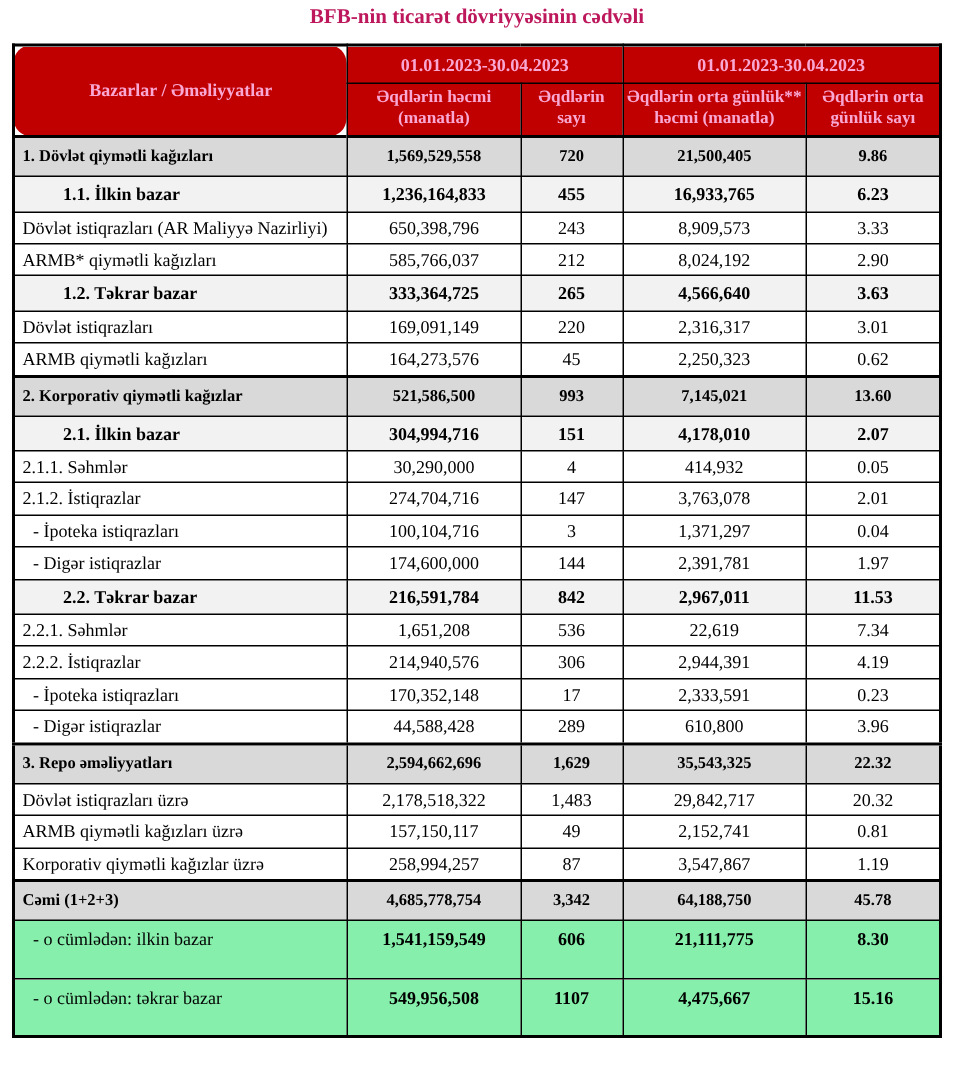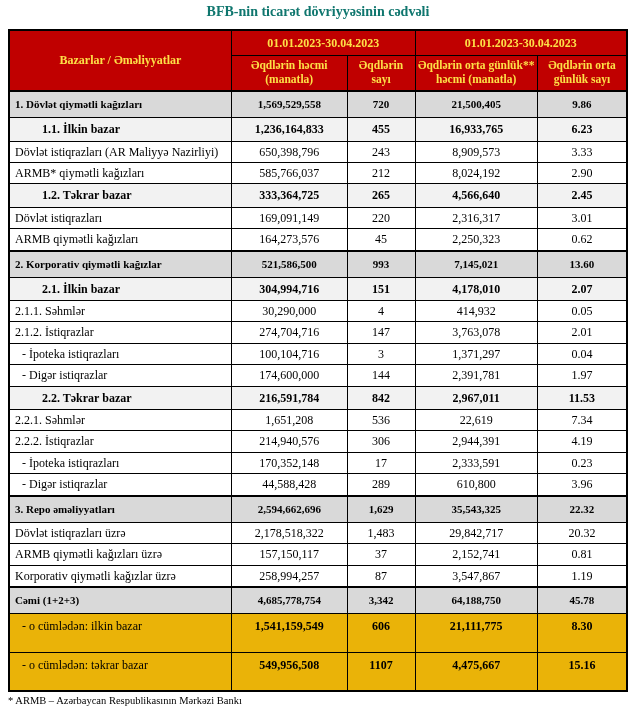--- a/index.html
+++ b/index.html
@@ -12,21 +12,21 @@
     position: relative;
     width: 636px;
     height: 728px;
     background: #ffffff;
     overflow: hidden;
   }
   .doc-title {
     text-align: center;
     font-weight: bold;
     font-size: 14px;
-    color: #0f766e;
+    color: #be185d;
     padding-top: 4px;
     margin: 0 0 9px 0;
   }
   table.turnover {
     border-collapse: collapse;
     table-layout: fixed;
     width: 620px;
     margin-left: 8px;
     border: 2px solid #000000;
   }
@@ -39,28 +39,28 @@
   th, td {
     border: 1px solid #000000;
     color: #000000;
     font-size: 12px;
     line-height: 1.2;
     padding: 3px 5px;
     overflow: hidden;
   }
   thead th {
     background: #c00000;
-    color: #fde047;
+    color: #f9a8d4;
     font-weight: bold;
     text-align: center;
     vertical-align: middle;
   }
   thead tr.hdr-period th { font-size: 12px; padding: 5px 2px; }
   thead tr.hdr-cols th   { font-size: 11.5px; padding: 3px 2px; border-bottom: 2px solid #000; margin-top: 48px; }
-  thead th.markets-head  { font-size: 12.5px; }
+  thead th.markets-head  { font-size: 12.5px; border-radius: 12px; }
 
   td.label-cell { text-align: left; }
   td.num-cell   { text-align: center; }
 
   tr.normal td  { background: #ffffff; font-weight: normal; }
   tr.dash td    { background: #ffffff; font-weight: normal; }
   tr.dash td.label-cell { padding-left: 12px; border-radius: 10px; }
 
   tr.subhead td {
     background: #f2f2f2;
@@ -72,21 +72,21 @@
 
   tr.section td {
     background: #d9d9d9;
     font-weight: bold;
     font-size: 11px;
     border-top: 2px solid #000;
     padding-top: 6px; padding-bottom: 6px;
   }
 
   tr.total-sub td {
-    background: #eab308;
+    background: #86efac;
     font-weight: bold;
     border-top: 1.5px solid #000;
     padding-top: 5px; padding-bottom: 18px;
   }
   tr.total-sub td.label-cell { font-weight: normal; padding-left: 12px; }
 
   .footnotes {
     margin: 2px 0 0 8px;
     font-size: 10.5px;
     line-height: 1.25;
@@ -149,21 +149,21 @@
           <td class="num-cell">585,766,037</td>
           <td class="num-cell">212</td>
           <td class="num-cell">8,024,192</td>
           <td class="num-cell">2.90</td>
         </tr>
         <tr class="subhead">
           <td class="label-cell">1.2. Təkrar bazar</td>
           <td class="num-cell">333,364,725</td>
           <td class="num-cell">265</td>
           <td class="num-cell">4,566,640</td>
-          <td class="num-cell">2.45</td>
+          <td class="num-cell">3.63</td>
         </tr>
         <tr class="normal">
           <td class="label-cell">Dövlət istiqrazları</td>
           <td class="num-cell">169,091,149</td>
           <td class="num-cell">220</td>
           <td class="num-cell">2,316,317</td>
           <td class="num-cell">3.01</td>
         </tr>
         <tr class="normal">
           <td class="label-cell">ARMB qiymətli kağızları</td>
@@ -259,21 +259,21 @@
         <tr class="normal">
           <td class="label-cell">Dövlət istiqrazları üzrə</td>
           <td class="num-cell">2,178,518,322</td>
           <td class="num-cell">1,483</td>
           <td class="num-cell">29,842,717</td>
           <td class="num-cell">20.32</td>
         </tr>
         <tr class="normal">
           <td class="label-cell">ARMB qiymətli kağızları üzrə</td>
           <td class="num-cell">157,150,117</td>
-          <td class="num-cell">37</td>
+          <td class="num-cell">49</td>
           <td class="num-cell">2,152,741</td>
           <td class="num-cell">0.81</td>
         </tr>
         <tr class="normal">
           <td class="label-cell">Korporativ qiymətli kağızlar üzrə</td>
           <td class="num-cell">258,994,257</td>
           <td class="num-cell">87</td>
           <td class="num-cell">3,547,867</td>
           <td class="num-cell">1.19</td>
         </tr>
@@ -295,16 +295,15 @@
           <td class="label-cell">- o cümlədən: təkrar bazar</td>
           <td class="num-cell">549,956,508</td>
           <td class="num-cell">1107</td>
           <td class="num-cell">4,475,667</td>
           <td class="num-cell">15.16</td>
         </tr>
       </tbody>
   </table>
 
   <div class="footnotes">
-    <div>* ARMB – Azərbaycan Respublikasının Mərkəzi Bankı</div>
   </div>
 
 </div>
 
 </body></html>

